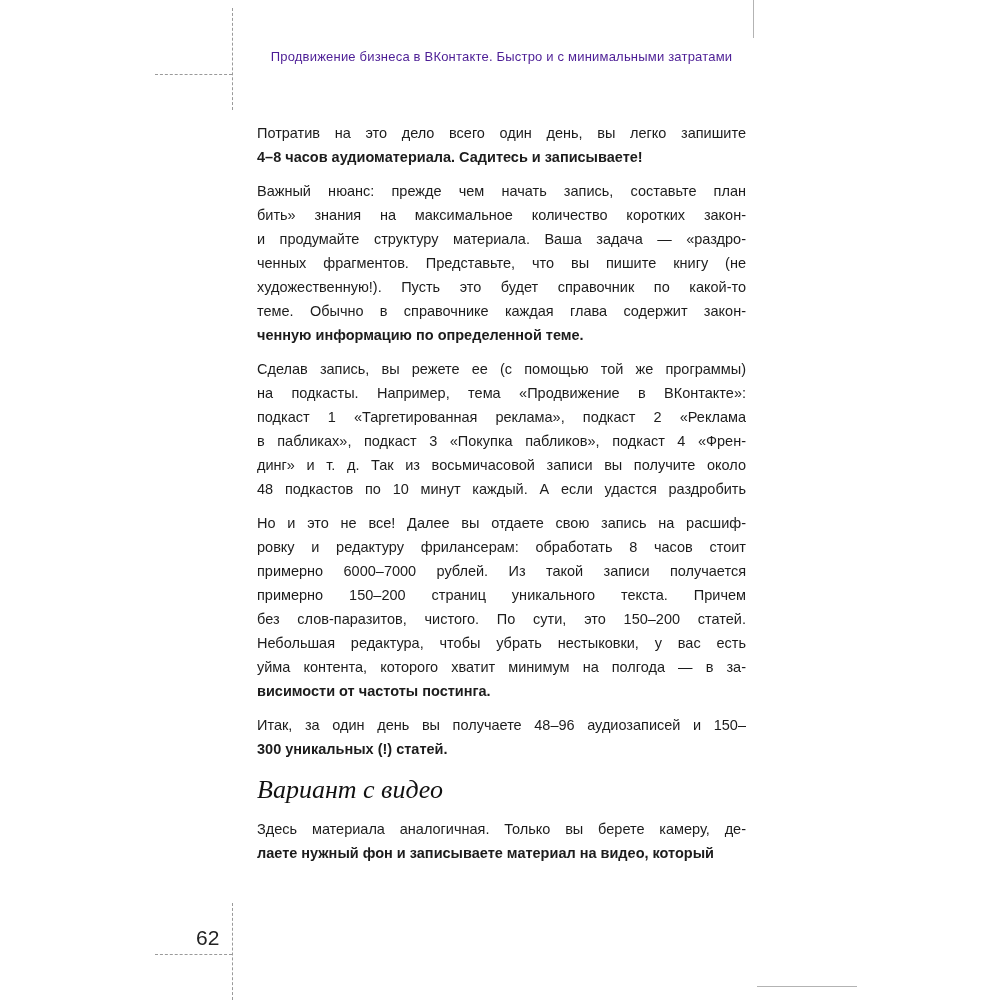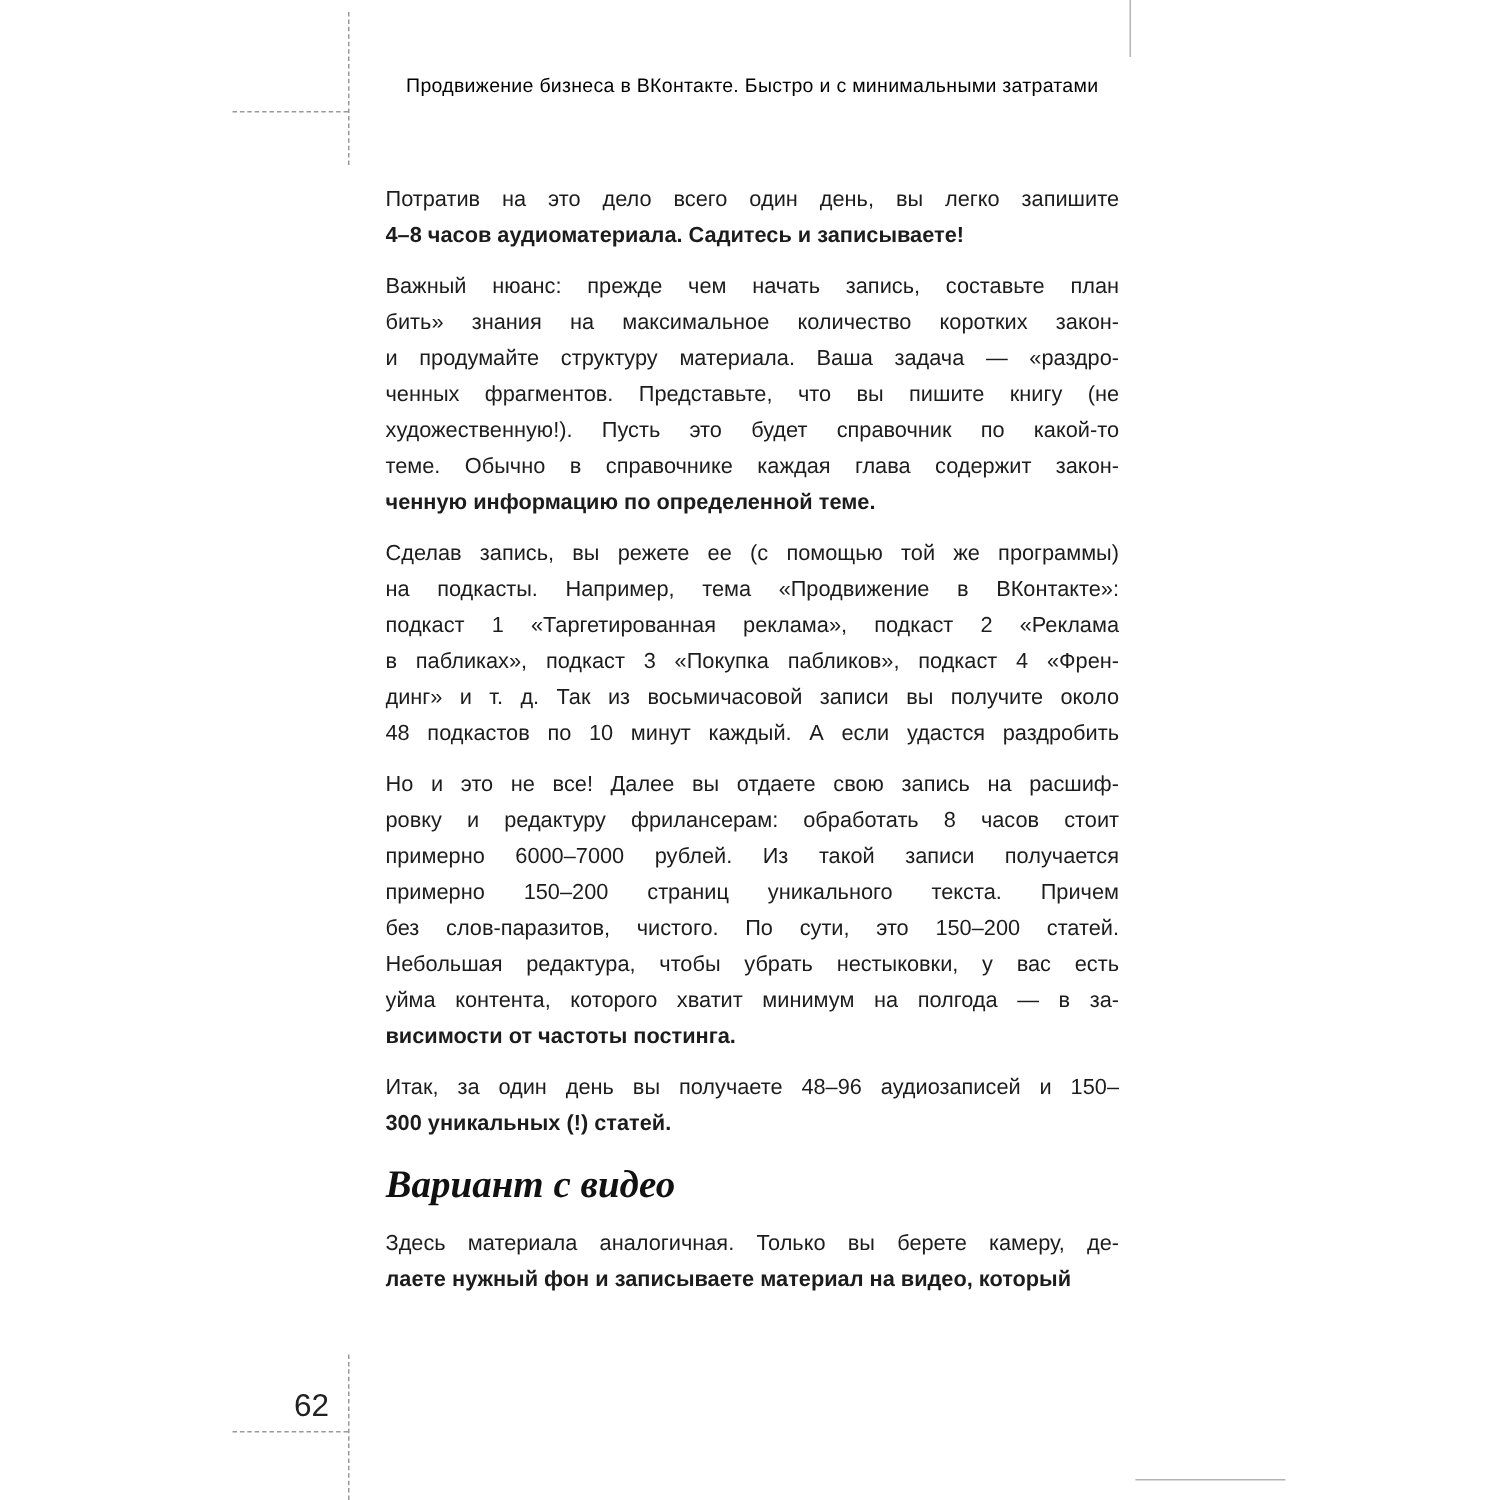--- a/index.html
+++ b/index.html
@@ -11,34 +11,34 @@
 
   
   .mark{position:absolute;}
   .mark.v-dash{border-left:1px dashed #9a9a9a;width:0;}
   .mark.h-dash{border-top:1px dashed #9a9a9a;height:0;}
   .mark.v-solid{border-left:1px solid #b3b3b3;width:0;}
   .mark.h-solid{border-top:1px solid #b3b3b3;height:0;}
 
   .running-header{
     position:absolute;left:257px;top:49px;width:489px;
-    font-size:13px;line-height:16px;text-align:center;color:#000000;
+    font-size:13px;line-height:16px;text-align:center;color:#4c1d95;
     letter-spacing:0.2px;
   }
 
   .content{
     position:absolute;left:257px;top:121px;width:489px;
     font-size:14.5px;line-height:24px;overflow:hidden;
   }
   .content p{margin:0 0 10px 0;}
   .ln{display:block;white-space:nowrap;text-align:justify;text-align-last:justify;}
   .ln.last{text-align-last:left;font-weight:bold;}
 
   .content h2{
-    font-family:"Liberation Serif", serif;font-style:italic;font-weight:bold;
+    font-family:"Liberation Serif", serif;font-style:italic;font-weight:normal;
     font-size:26px;line-height:30px;margin:14px 0 12px 0;color:#111111;
   }
 
   .page-number{
     position:absolute;left:196px;top:926px;
     font-size:21px;color:#222222;
   }
 </style>
 </head>
 <body>

